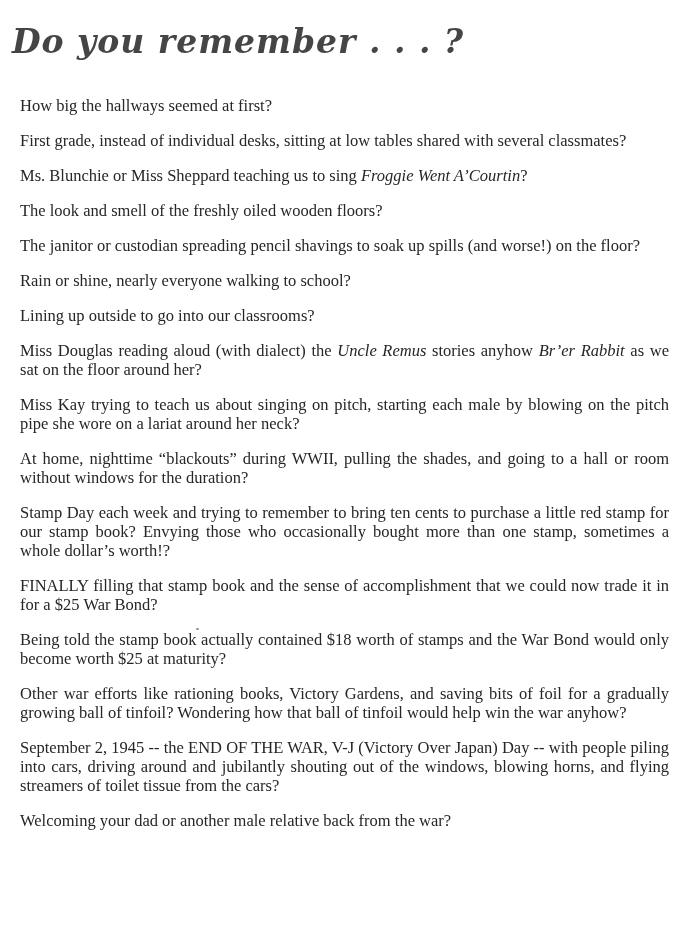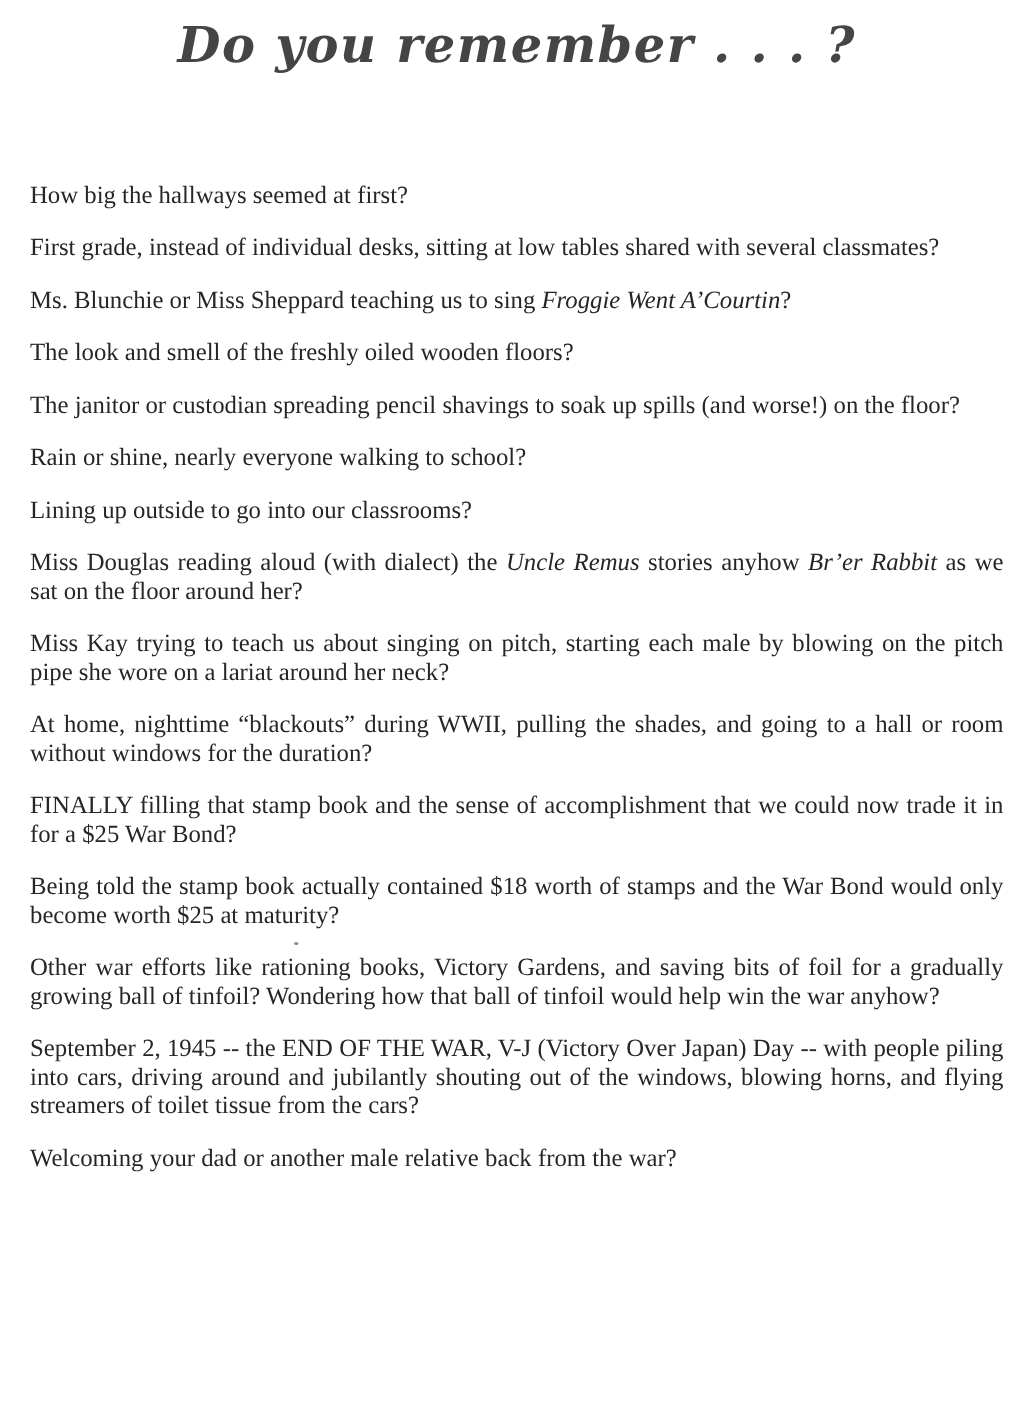--- a/index.html
+++ b/index.html
@@ -9,33 +9,33 @@
   }
   .page {
     position: relative;
     width: 689px;
     height: 946px;
     background: #ffffff;
     overflow: hidden;
     font-family: "Liberation Serif", serif;
   }
   .title {
-    margin: 0;
+    margin: 12px;
     padding-top: 11px;
-    text-align: center;
+    text-align: left;
     font-family: "DejaVu Serif", serif;
     font-style: italic;
     font-weight: bold;
     font-size: 33px;
     line-height: 37px;
     letter-spacing: 1px;
     color: #454545;
   }
   .question-list {
-    margin-top: 72px;
+    margin-top: 36px;
     padding: 0 20px;
   }
   .question {
     margin: 0 0 16px 0;
     font-size: 16.5px;
     line-height: 19px;
     text-align: justify;
     color: #262626;
   }
   .italic {
@@ -61,20 +61,21 @@
       <p class="question"><span>How big the hallways seemed at first?</span></p>
       <p class="question"><span>First grade, instead of individual desks, sitting at low tables shared with several classmates?</span></p>
       <p class="question"><span>Ms. Blunchie or Miss Sheppard teaching us to sing </span><span class="italic">Froggie Went A’Courtin</span><span>?</span></p>
       <p class="question"><span>The look and smell of the freshly oiled wooden floors?</span></p>
       <p class="question"><span>The janitor or custodian spreading pencil shavings to soak up spills (and worse!) on the floor?</span></p>
       <p class="question"><span>Rain or shine, nearly everyone walking to school?</span></p>
       <p class="question"><span>Lining up outside to go into our classrooms?</span></p>
       <p class="question"><span>Miss Douglas reading aloud (with dialect) the </span><span class="italic">Uncle Remus</span><span> stories anyhow </span><span class="italic">Br’er Rabbit</span><span> as we sat on the floor around her?</span></p>
       <p class="question"><span>Miss Kay trying to teach us about singing on pitch, starting each male by blowing on the pitch pipe she wore on a lariat around her neck?</span></p>
       <p class="question"><span>At home, nighttime “blackouts” during WWII, pulling the shades, and going to a hall or room without windows for the duration?</span></p>
+      <p class="question"><span>Stamp Day each week and trying to remember to bring ten cents to purchase a little red stamp for our stamp book?  Envying those who occasionally bought more than one stamp, sometimes a whole dollar’s worth!?</span></p>
       <p class="question"><span>FINALLY filling that stamp book and the sense of accomplishment that we could now trade it in for a $25 War Bond?</span></p>
       <p class="question"><span>Being told the stamp book actually contained $18 worth of stamps and the War Bond would only become worth $25 at maturity?</span></p>
       <p class="question"><span>Other war efforts like rationing books, Victory Gardens, and saving bits of foil for a gradually growing ball of tinfoil?  Wondering how that ball of tinfoil would help win the war anyhow?</span></p>
       <p class="question"><span>September 2, 1945 -- the END OF THE WAR, V-J (Victory Over Japan) Day -- with people piling into cars, driving around and jubilantly shouting out of the windows, blowing horns, and flying streamers of toilet tissue from the cars?</span></p>
       <p class="question"><span>Welcoming your dad or another male relative back from the war?</span></p>
     </div>
 
   <div class="artifact-dot"></div>
 </div>
 

